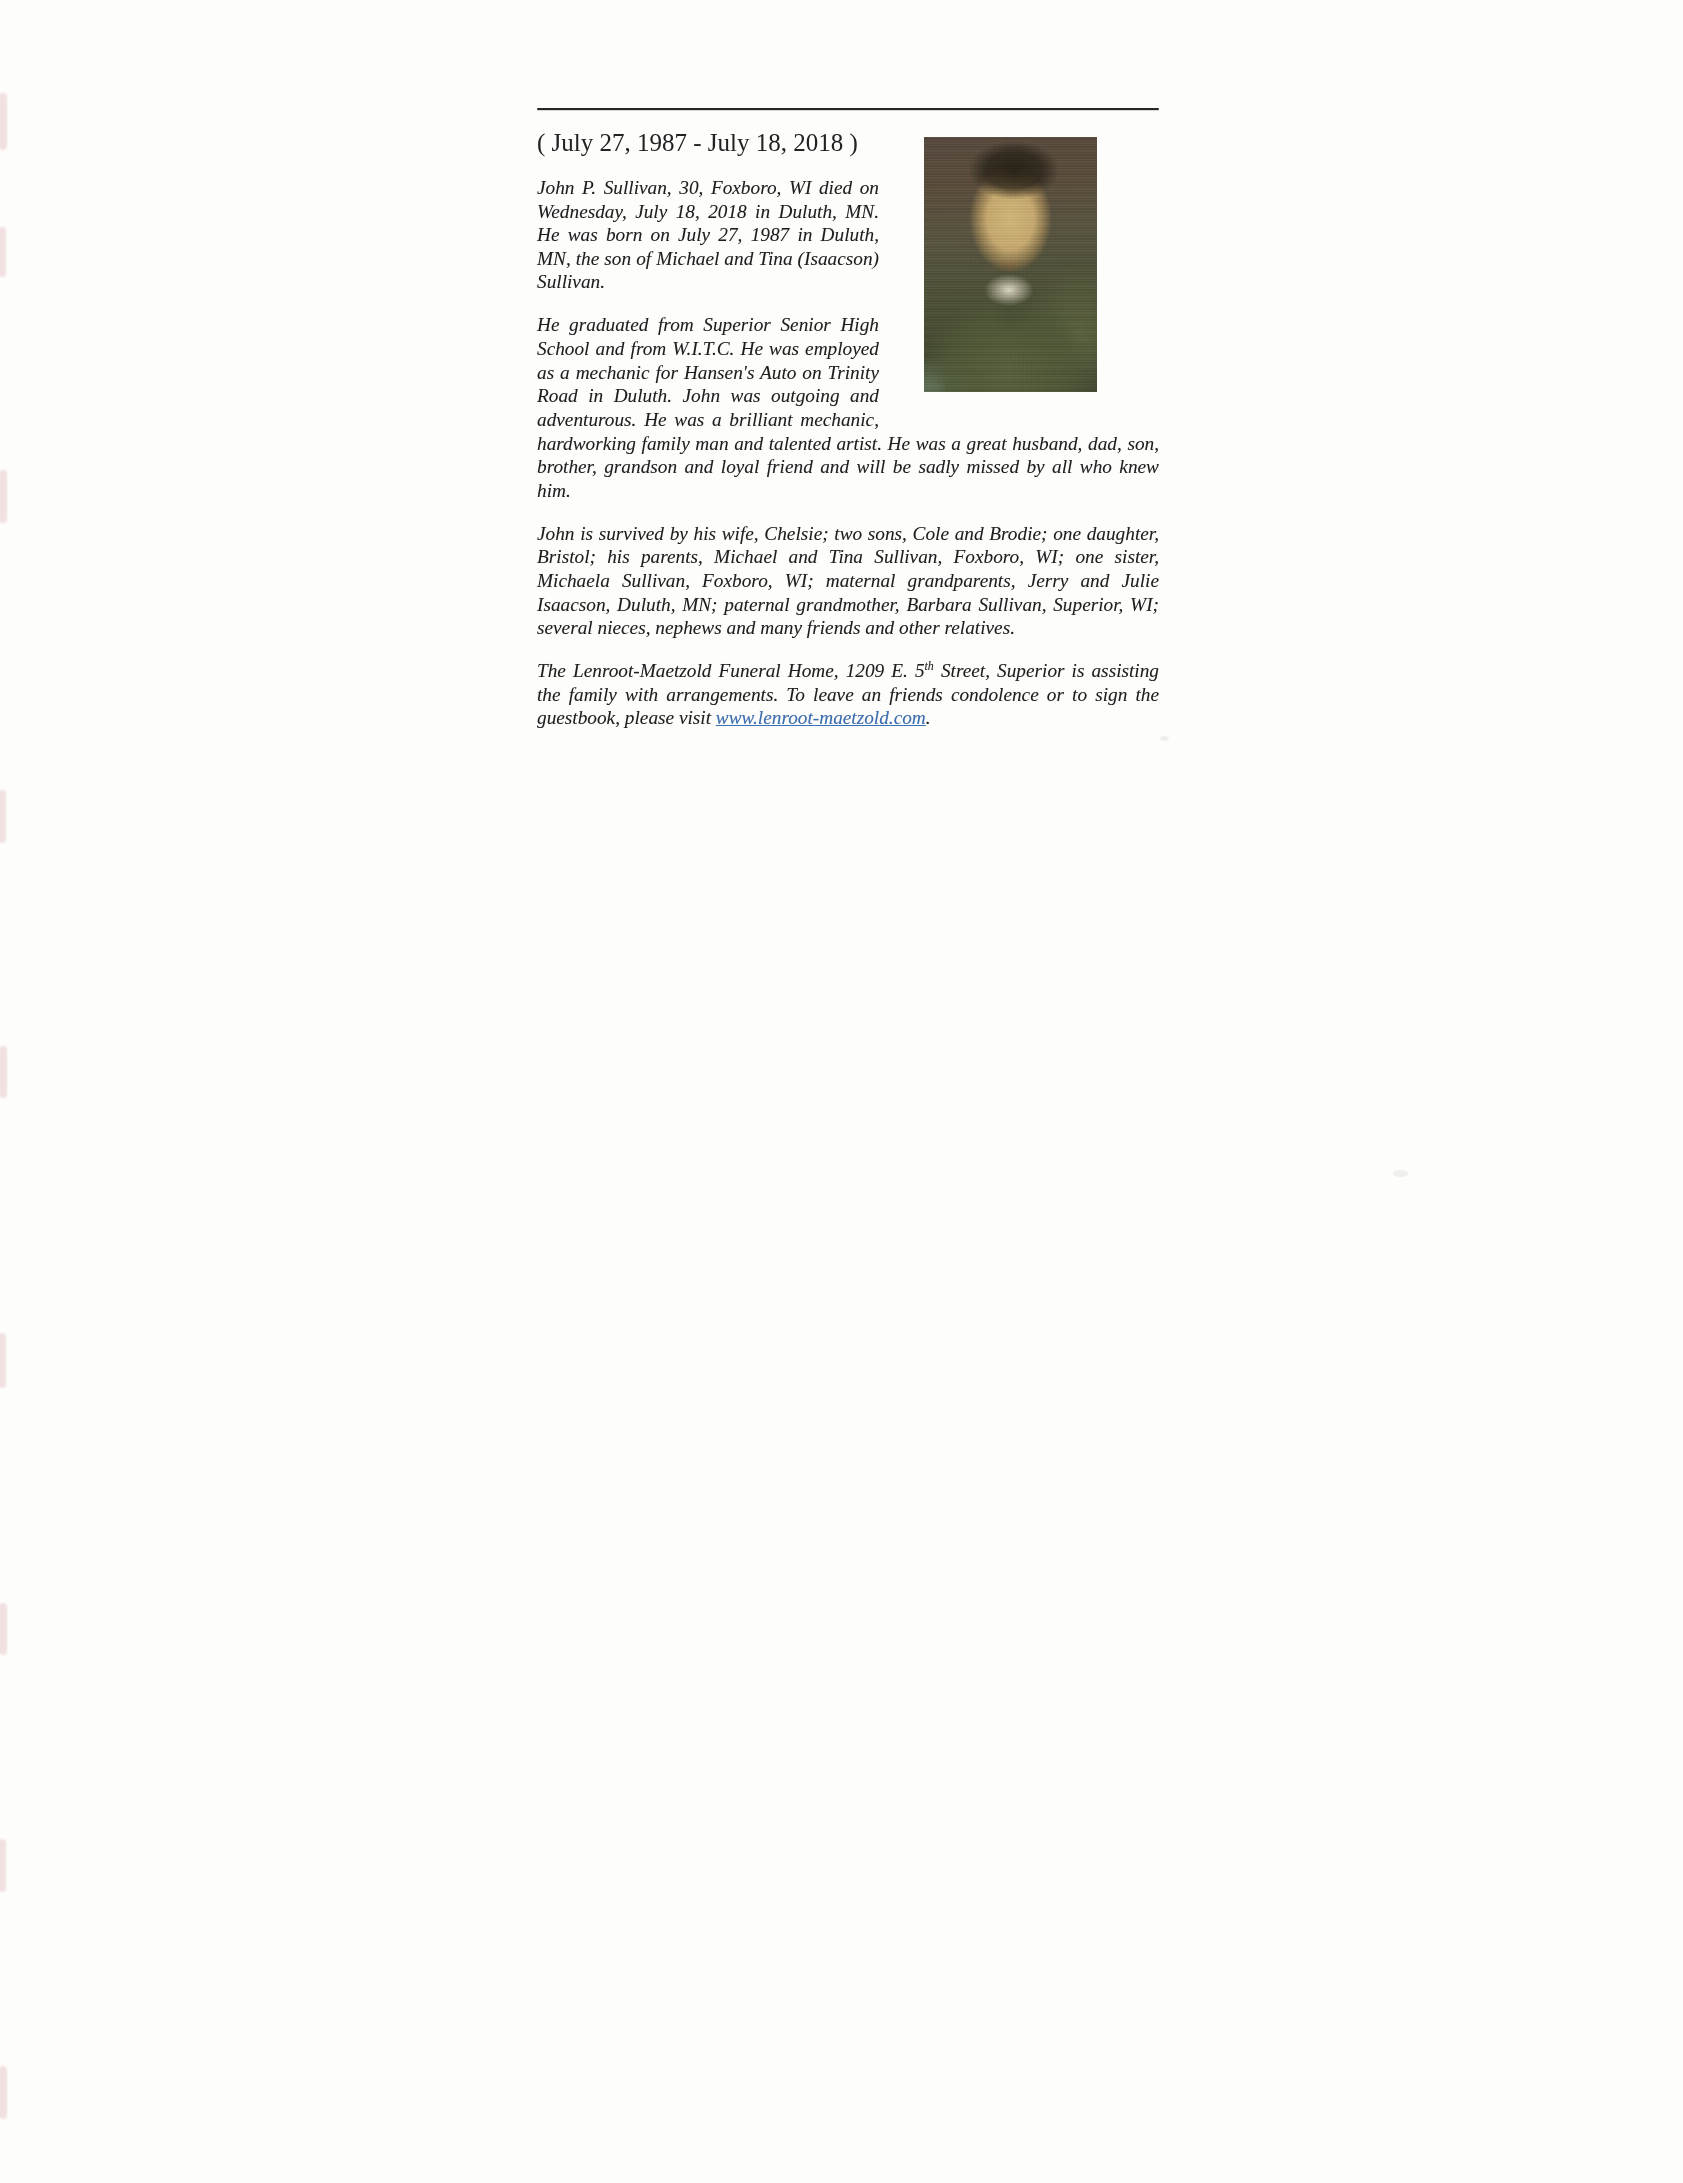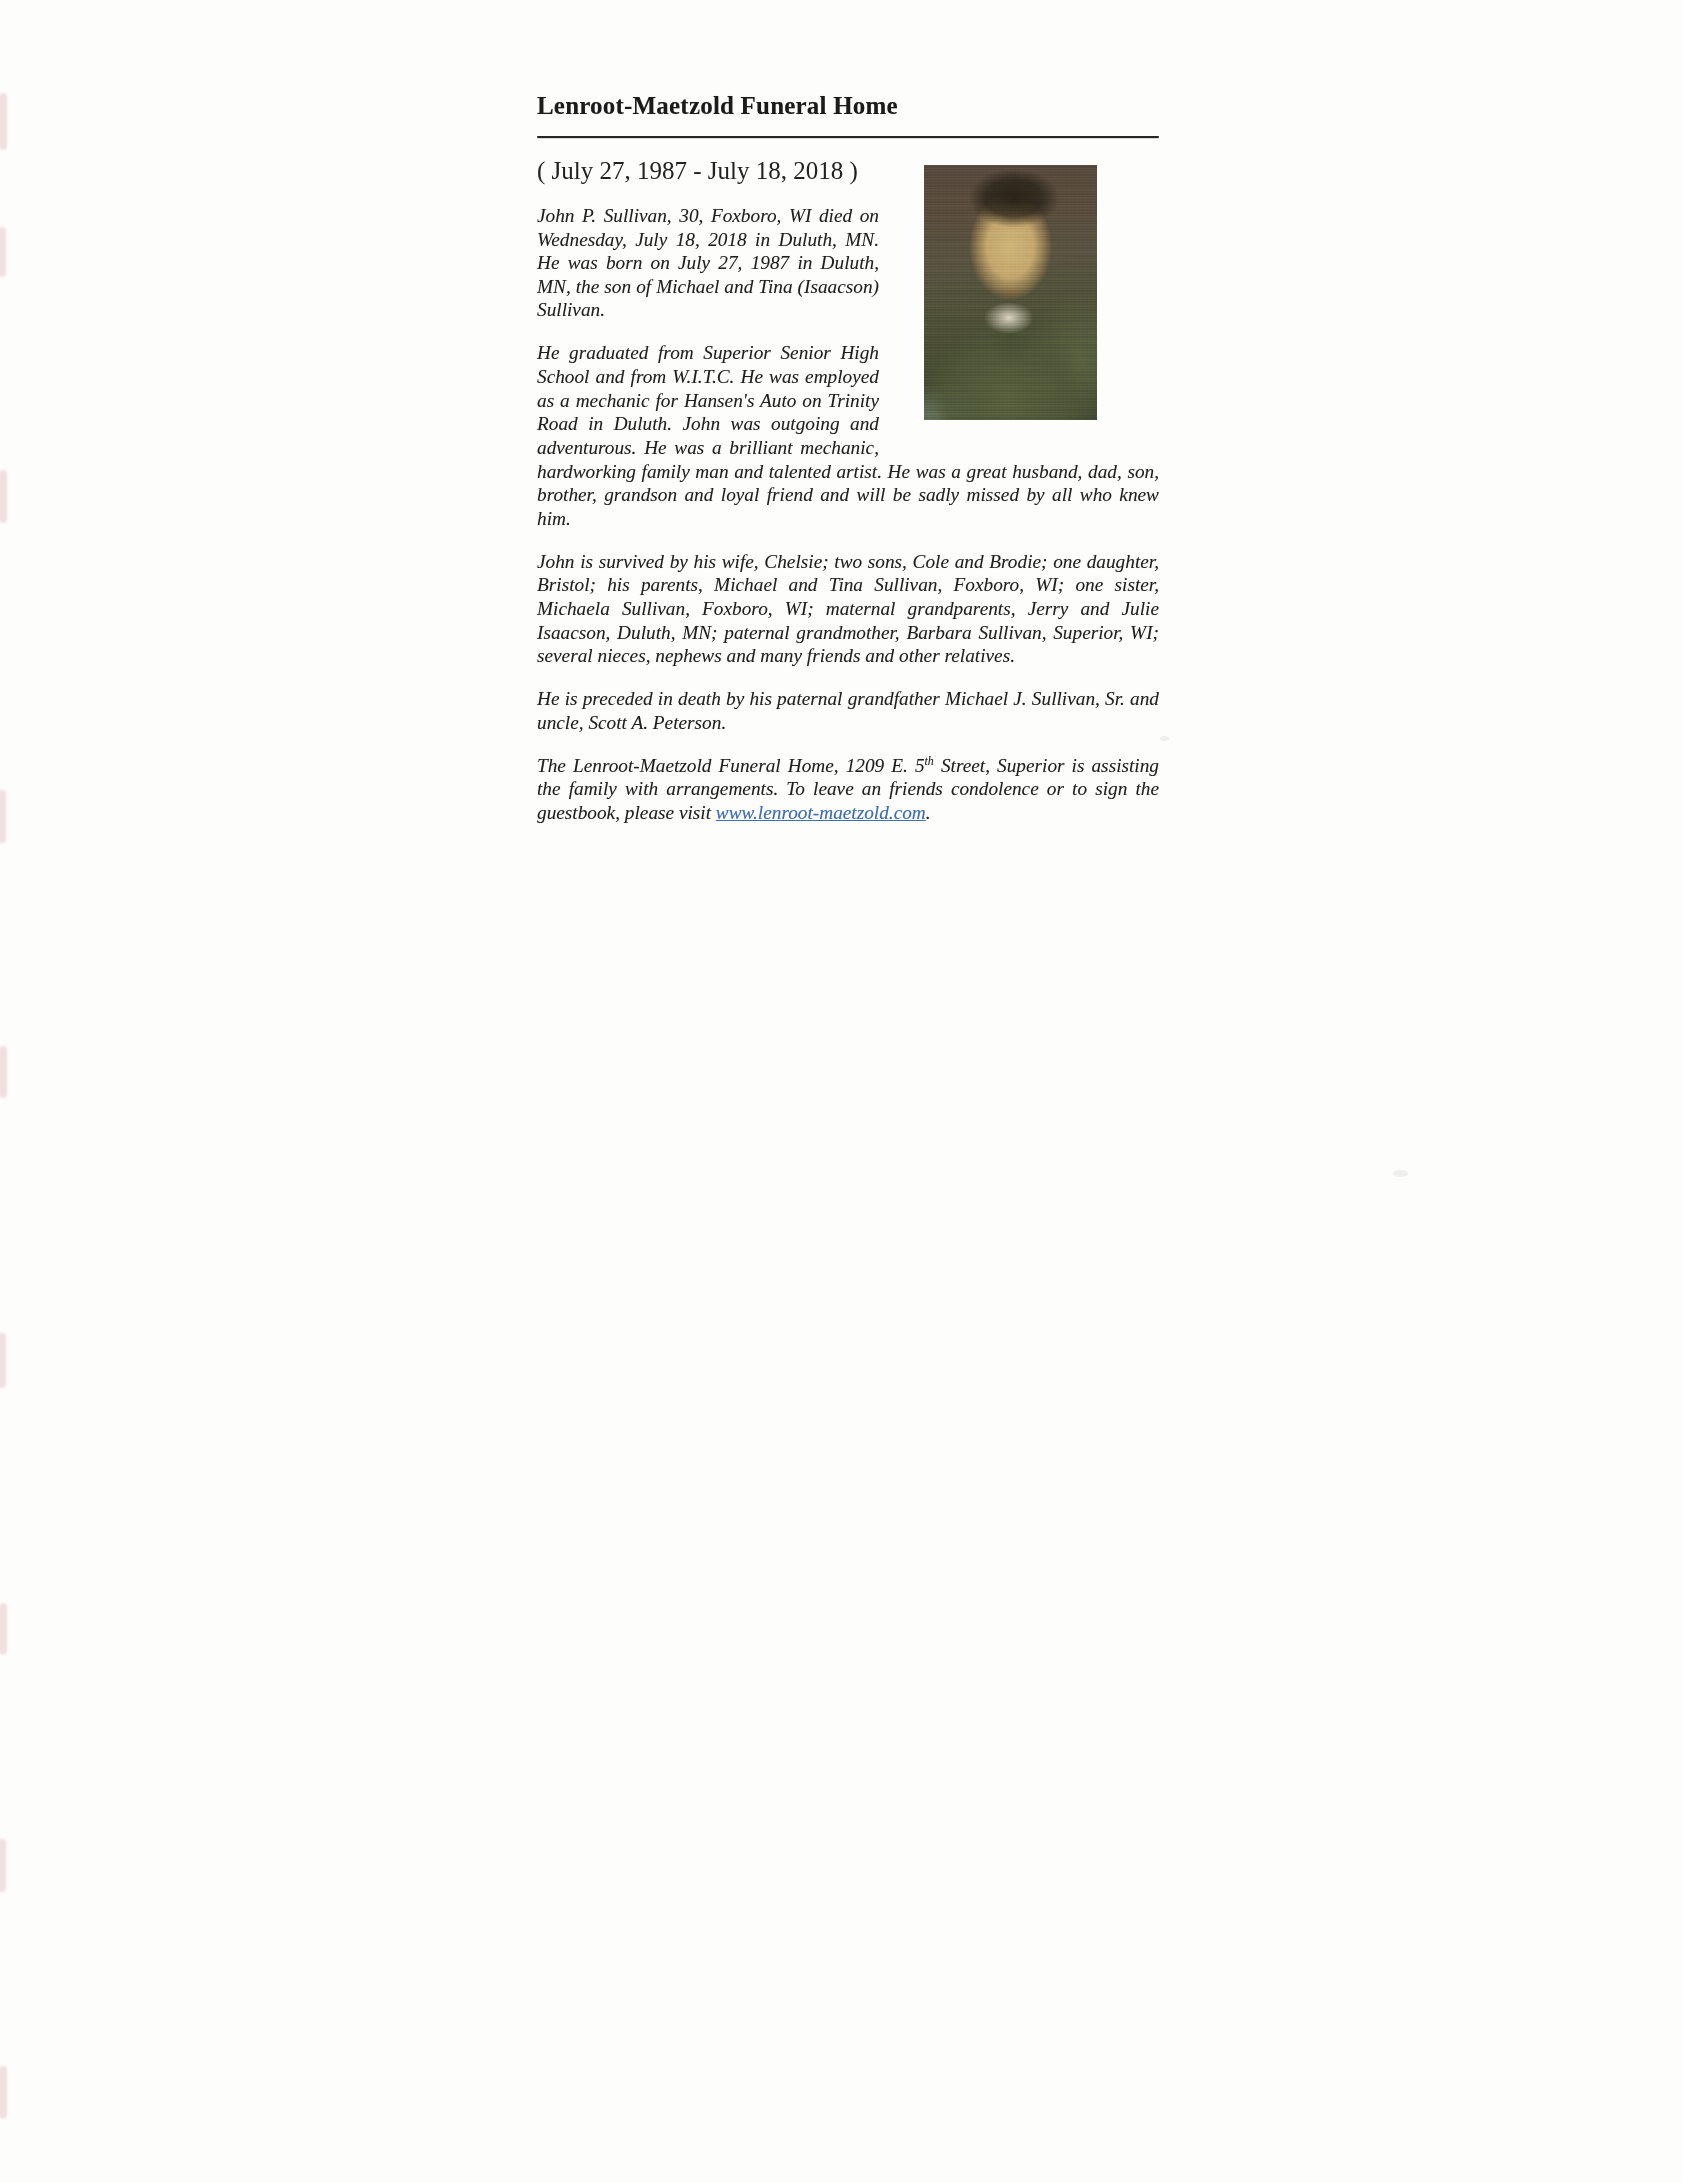--- a/index.html
+++ b/index.html
@@ -110,40 +110,38 @@
   <div class="scan-mark" style="left:-1.3px; top:1046px; height:52px;"></div>
   <div class="scan-mark" style="left:-2px; top:1333px; height:55px;"></div>
   <div class="scan-mark" style="left:-1.3px; top:1603px; height:52px;"></div>
   <div class="scan-mark" style="left:-2px; top:1839px; height:53px;"></div>
   <div class="scan-mark" style="left:-1.3px; top:2066px; height:53px;"></div>
   <div class="speck" style="left:1393px; top:1170px; width:14.7px; height:6.7px;"></div>
   <div class="speck" style="left:1160px; top:736px; width:9.3px; height:5.3px;"></div>
 
   <div class="content">
 
-    <h1 class="fh-title">Lenroot-Maetzold Funeral Home</h1>
 
     <div class="rule"></div>
 
     <div class="article">
 
       <div class="photo">
         <div class="photo-grain"></div>
       </div>
 
 
       <p class="dates">( July 27, 1987 - July 18, 2018 )</p>
 
       <p class="body">John P. Sullivan, 30, Foxboro, WI died on Wednesday, July 18, 2018 in Duluth, MN. He was born on July 27, 1987 in Duluth, MN, the son of Michael and Tina (Isaacson) Sullivan.</p>
 
       <p class="body">He graduated from Superior Senior High School and from W.I.T.C. He was employed as a mechanic for Hansen's Auto on Trinity Road in Duluth. John was outgoing and adventurous. He was a brilliant mechanic, hardworking family man and talented artist. He was a great husband, dad, son, brother, grandson and loyal friend and will be sadly missed by all who knew him.</p>
 
       <p class="body">John is survived by his wife, Chelsie; two sons, Cole and Brodie; one daughter, Bristol; his parents, Michael and Tina Sullivan, Foxboro, WI; one sister, Michaela Sullivan, Foxboro, WI; maternal grandparents, Jerry and Julie Isaacson, Duluth, MN; paternal grandmother, Barbara Sullivan, Superior, WI; several nieces, nephews and many friends and other relatives.</p>
 
-      <p class="body">He is preceded in death by his paternal grandfather Michael J. Sullivan, Sr. and uncle, Scott A. Peterson.</p>
 
 
       <p class="body"><span>The Lenroot-Maetzold Funeral Home, 1209 E. 5</span><sup>th</sup><span> Street, Superior is assisting the family with arrangements.  To leave an friends condolence or to sign the guestbook, please visit </span><a class="guestbook" href="#">www.lenroot-maetzold.com</a><span>.</span></p>
 
     </div>
   </div>
 </div>
 
 
 </body></html>

